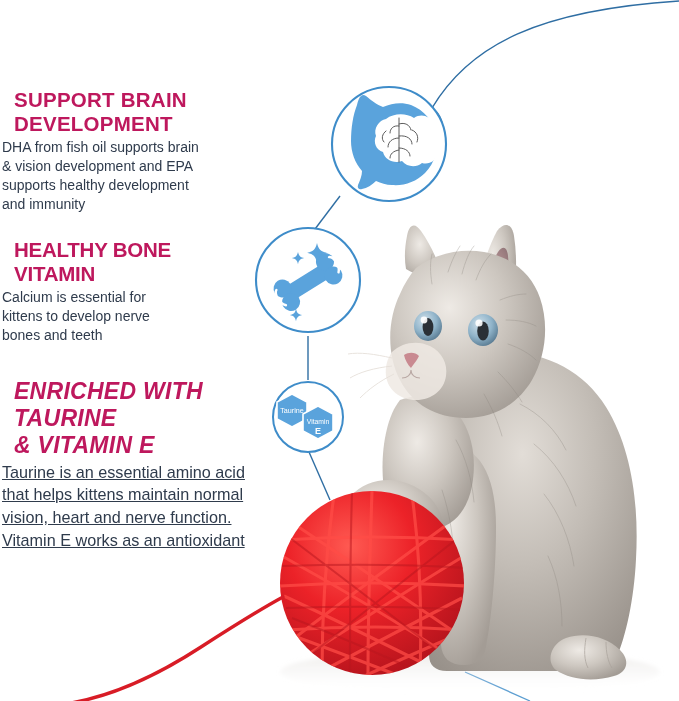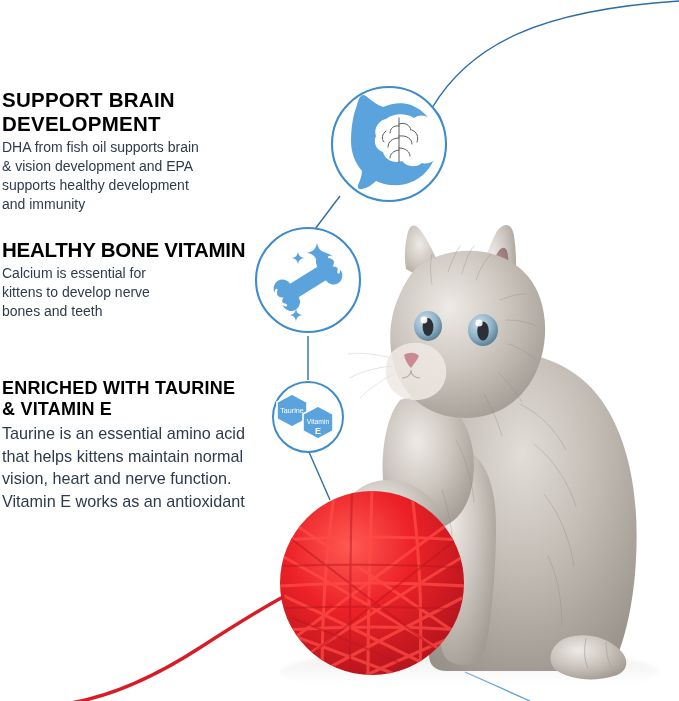--- a/index.html
+++ b/index.html
@@ -30,41 +30,41 @@
   
   .feature-block {
     position: absolute;
     left: 2px;
   }
   #block-brain   { top: 88px;  width: 330px; }
   #block-bone    { top: 238px; width: 252px; }
   #block-taurine { top: 378px; width: 256px; }
 
   .feature-heading {
-    color: #000000;
+    color: #be185d;
     font-size: 20.5px;
     line-height: 1.17;
     font-weight: 700;
     letter-spacing: 0.012em;
-    margin: 0 0 2px 0;
+    margin: 0 0 2px 12px;
     white-space: pre-line;
     font-family: "Liberation Sans", sans-serif;
   }
   #block-bone .feature-heading { letter-spacing: -0.012em; }
-  #block-taurine .feature-heading { font-size: 18px; }
+  #block-taurine .feature-heading { font-size: 23px; font-style: italic; }
 
   .feature-body {
     color: #2f3b4c;
     font-size: 14px;
     line-height: 1.36;
     margin: 0;
     white-space: pre-line;
     font-family: "Liberation Sans", sans-serif;
   }
-  #block-taurine .feature-body { font-size: 16.2px; line-height: 1.40; }
+  #block-taurine .feature-body { font-size: 16.2px; line-height: 1.40; text-decoration: underline; }
 
   
   .photo-layer {
     position: absolute;
     inset: 0;
     width: 679px;
     height: 701px;
     pointer-events: none;
   }
 </style>

